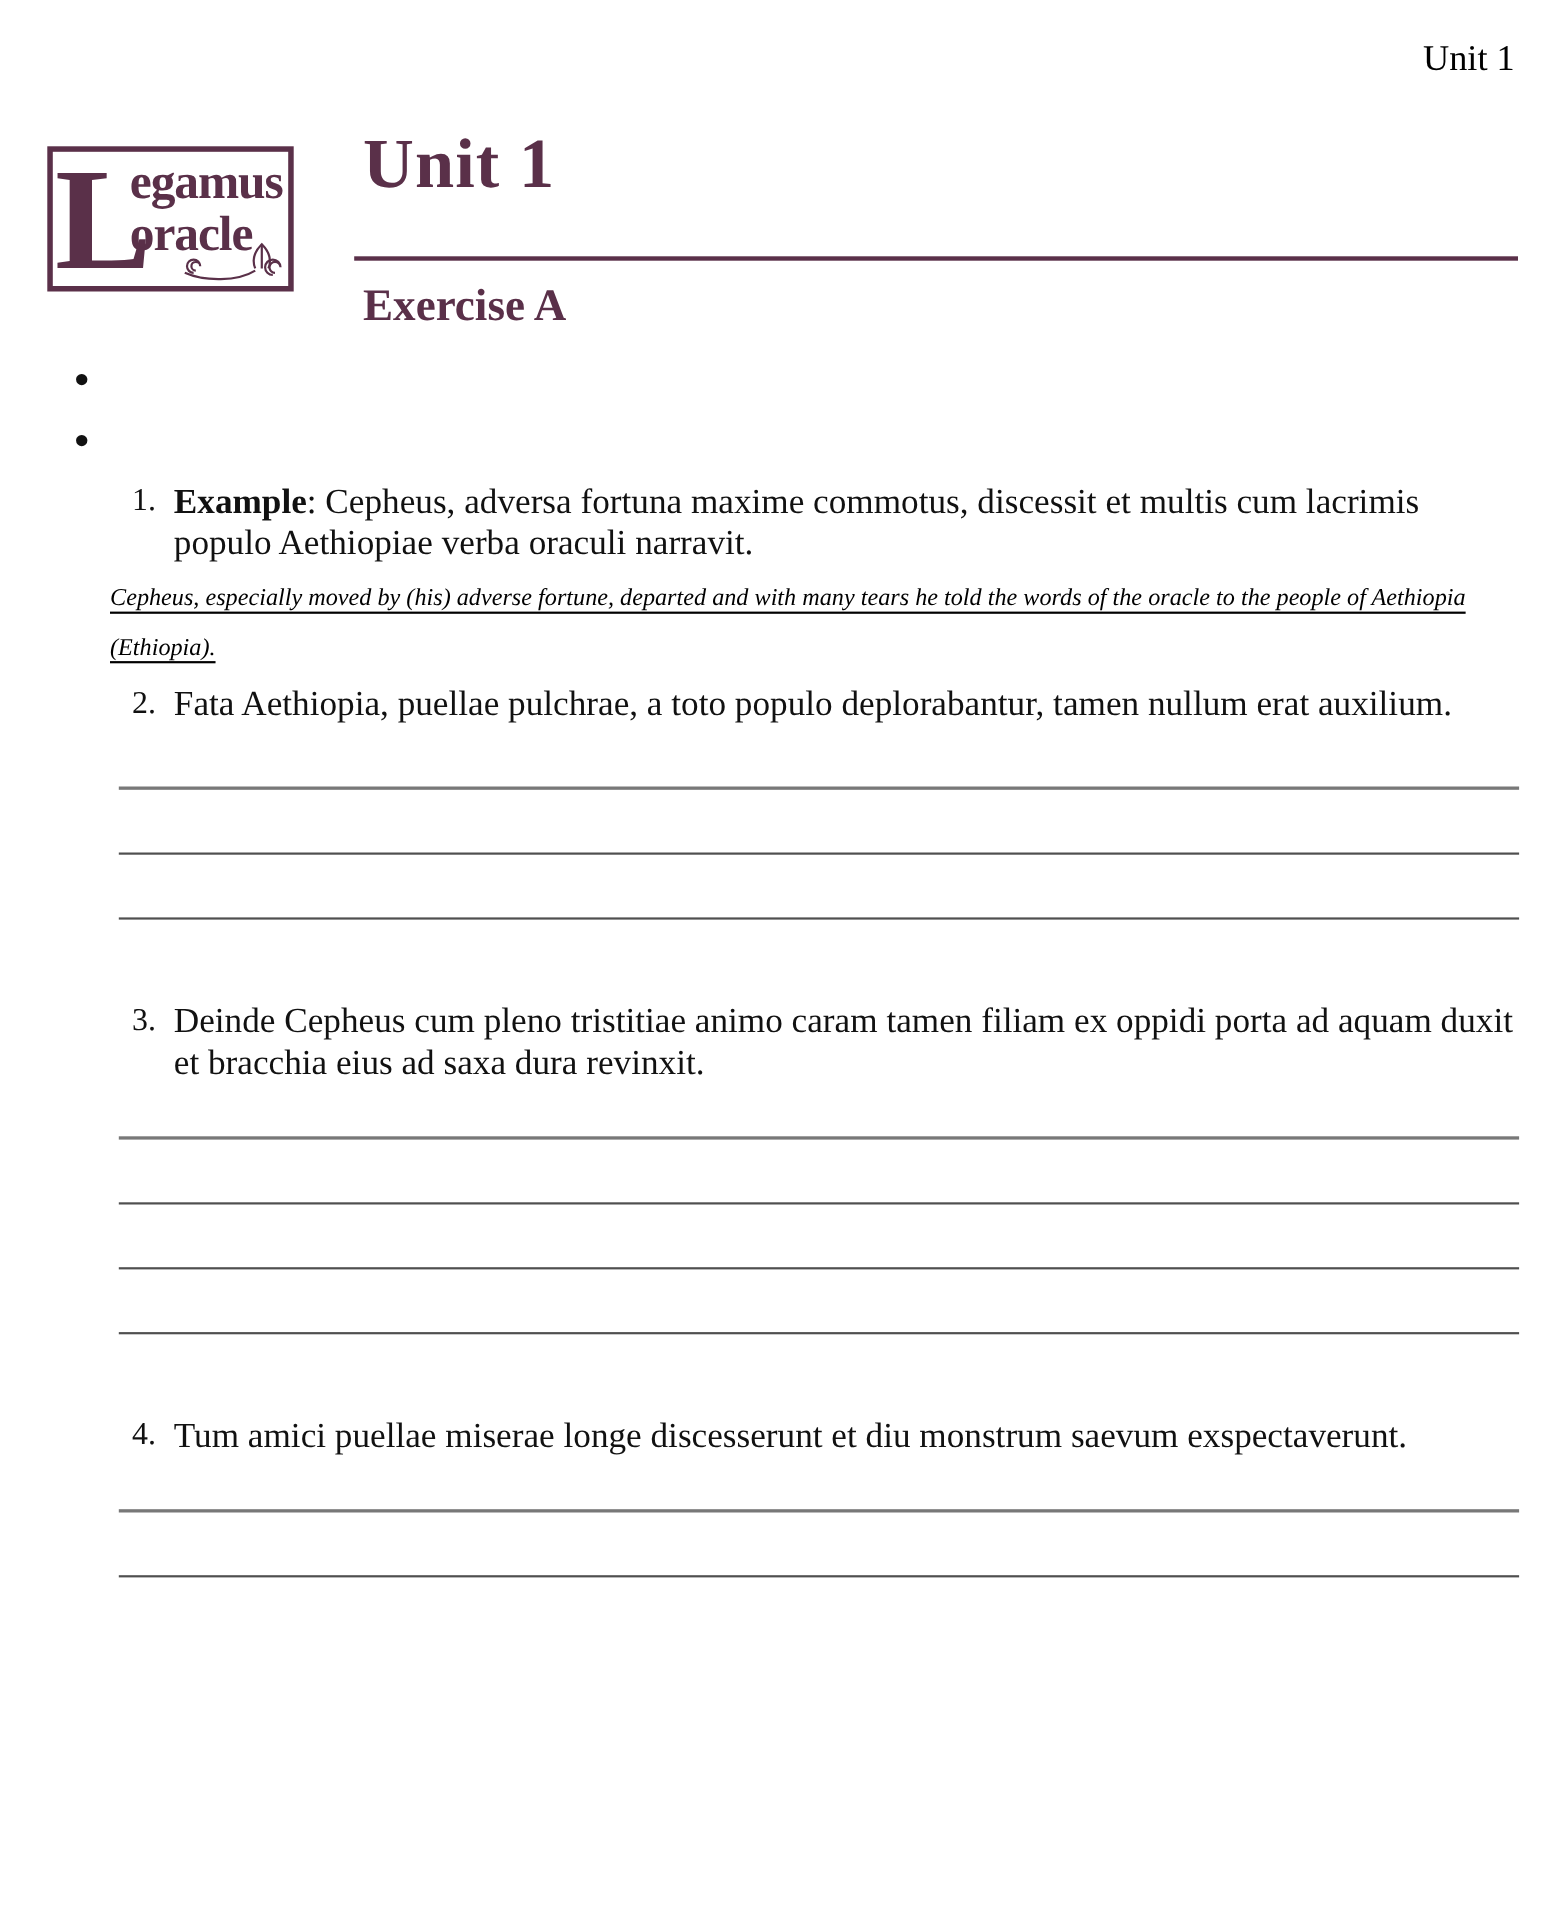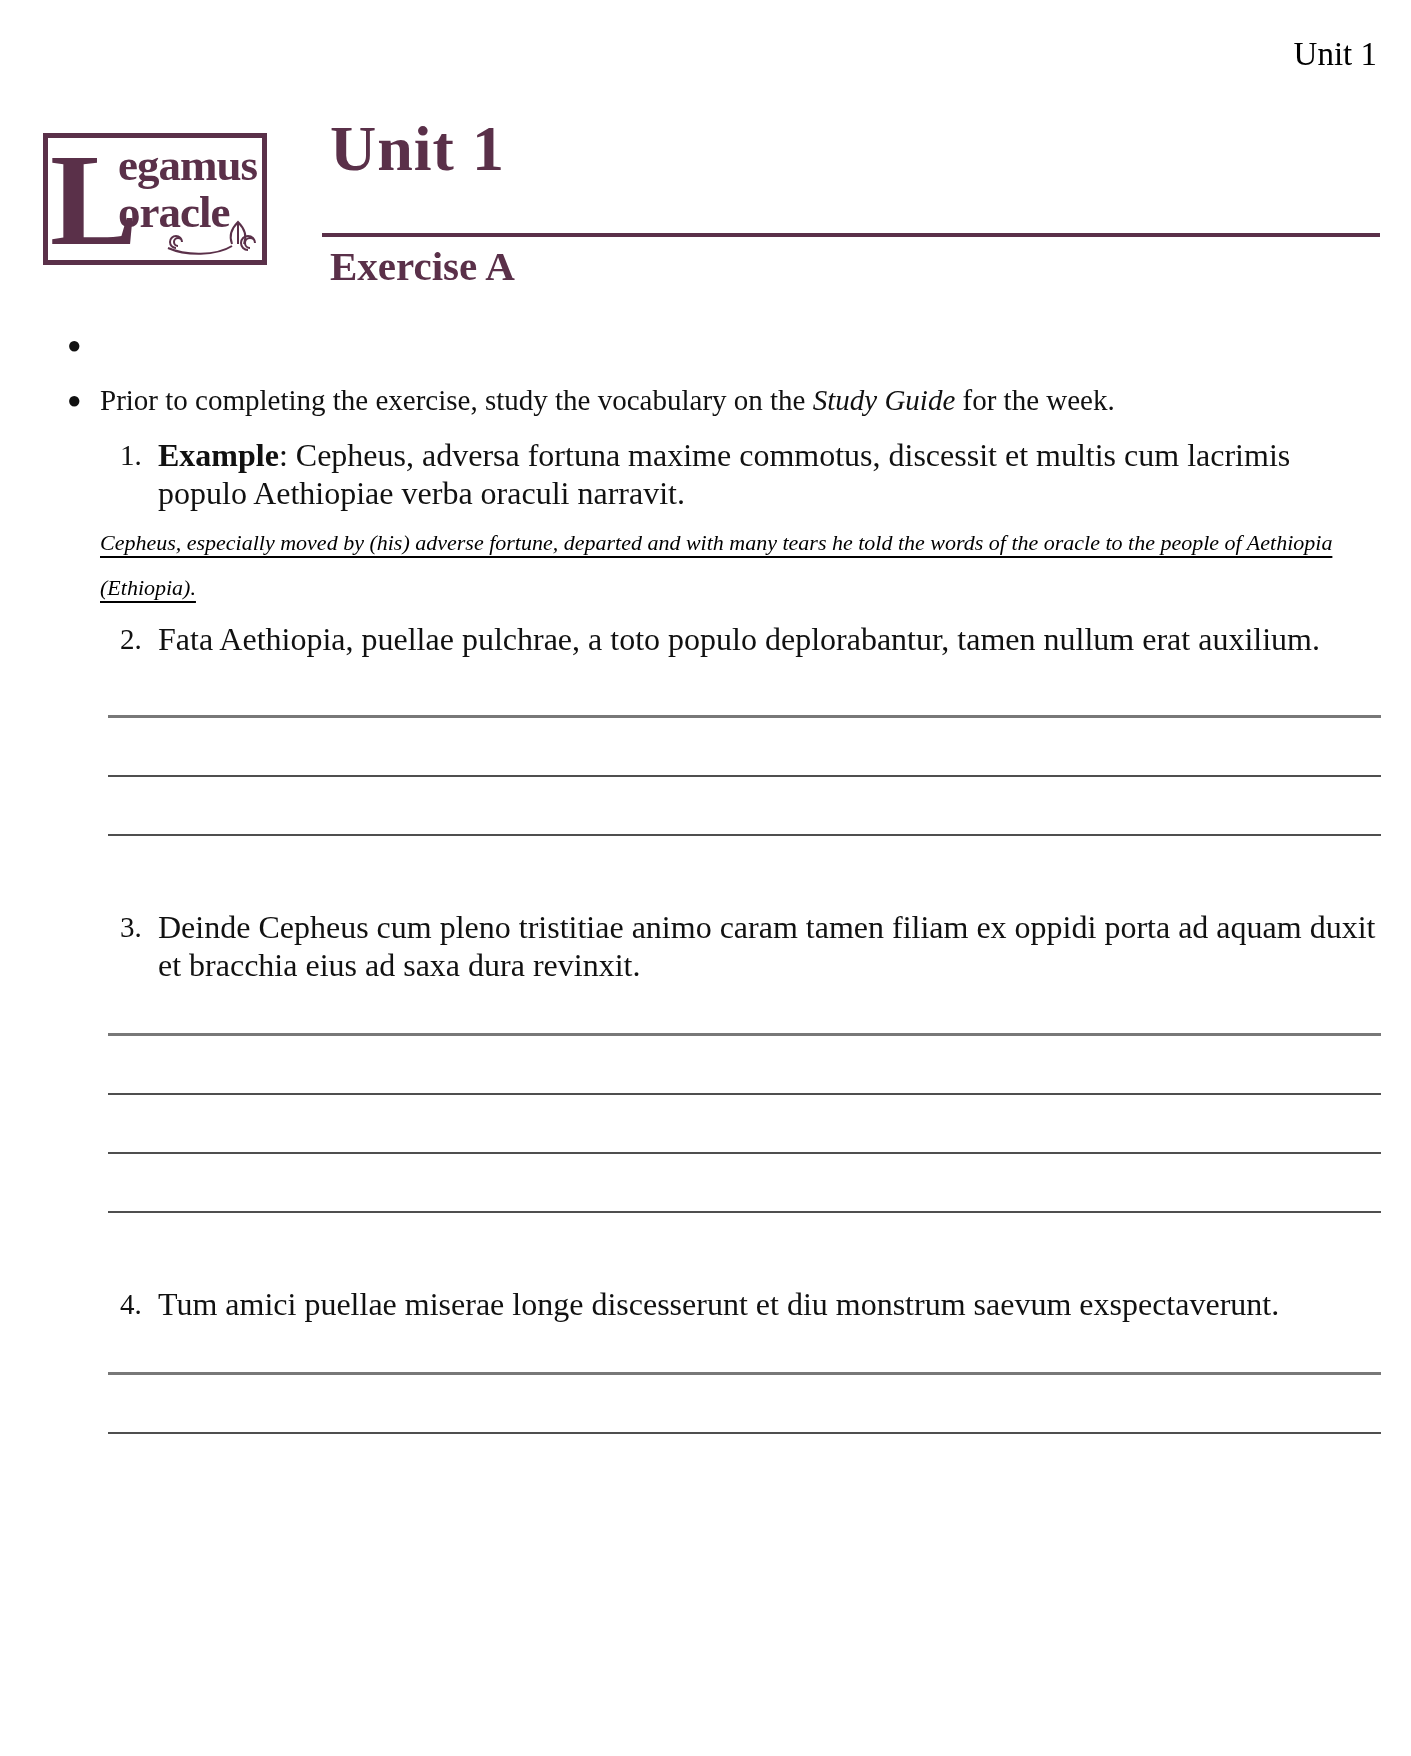--- a/index.html
+++ b/index.html
@@ -39,21 +39,21 @@
   .unit-title{
     position:absolute;left:330px;top:112px;
     font-size:64px;font-weight:bold;color:var(--plum);
     letter-spacing:1px;
   }
   .header-rule{
     position:absolute;left:322px;top:233px;
     width:1058px;height:4px;background:var(--plum);
   }
   .exercise-title{
-    position:absolute;left:330px;top:242px;
+    position:absolute;left:330px;top:253px;
     font-size:41px;font-weight:bold;color:var(--plum);text-align:right;
   }
 
   
   .flow{position:absolute;left:0;top:326px;right:0;}
   .bullets{margin:0;padding:0;list-style:none;}
   .bullets li{
     display:flex;align-items:flex-start;
     margin:0 30px 17px 67px;
     font-size:29px;line-height:38px;
@@ -111,21 +111,20 @@
   <div class="exercise-title">Exercise A</div>
 
   <div class="flow">
 
     <ul class="bullets">
       <li>
         <span class="bullet-dot">●</span>
       </li>
       <li>
         <span class="bullet-dot">●</span>
-        <span><span>Prior to completing the exercise, study the vocabulary on the </span><i>Study Guide</i><span> for the week.</span></span>
       </li>
     </ul>
 
 
     <div class="items">
 
       <div class="item">
         <div class="item-row">
           <span class="item-num">1.</span>
           <span class="item-text"><b class="inline-bold">Example</b><span>: Cepheus, adversa fortuna maxime commotus, discessit et multis cum lacrimis populo Aethiopiae verba oraculi narravit.</span></span>

